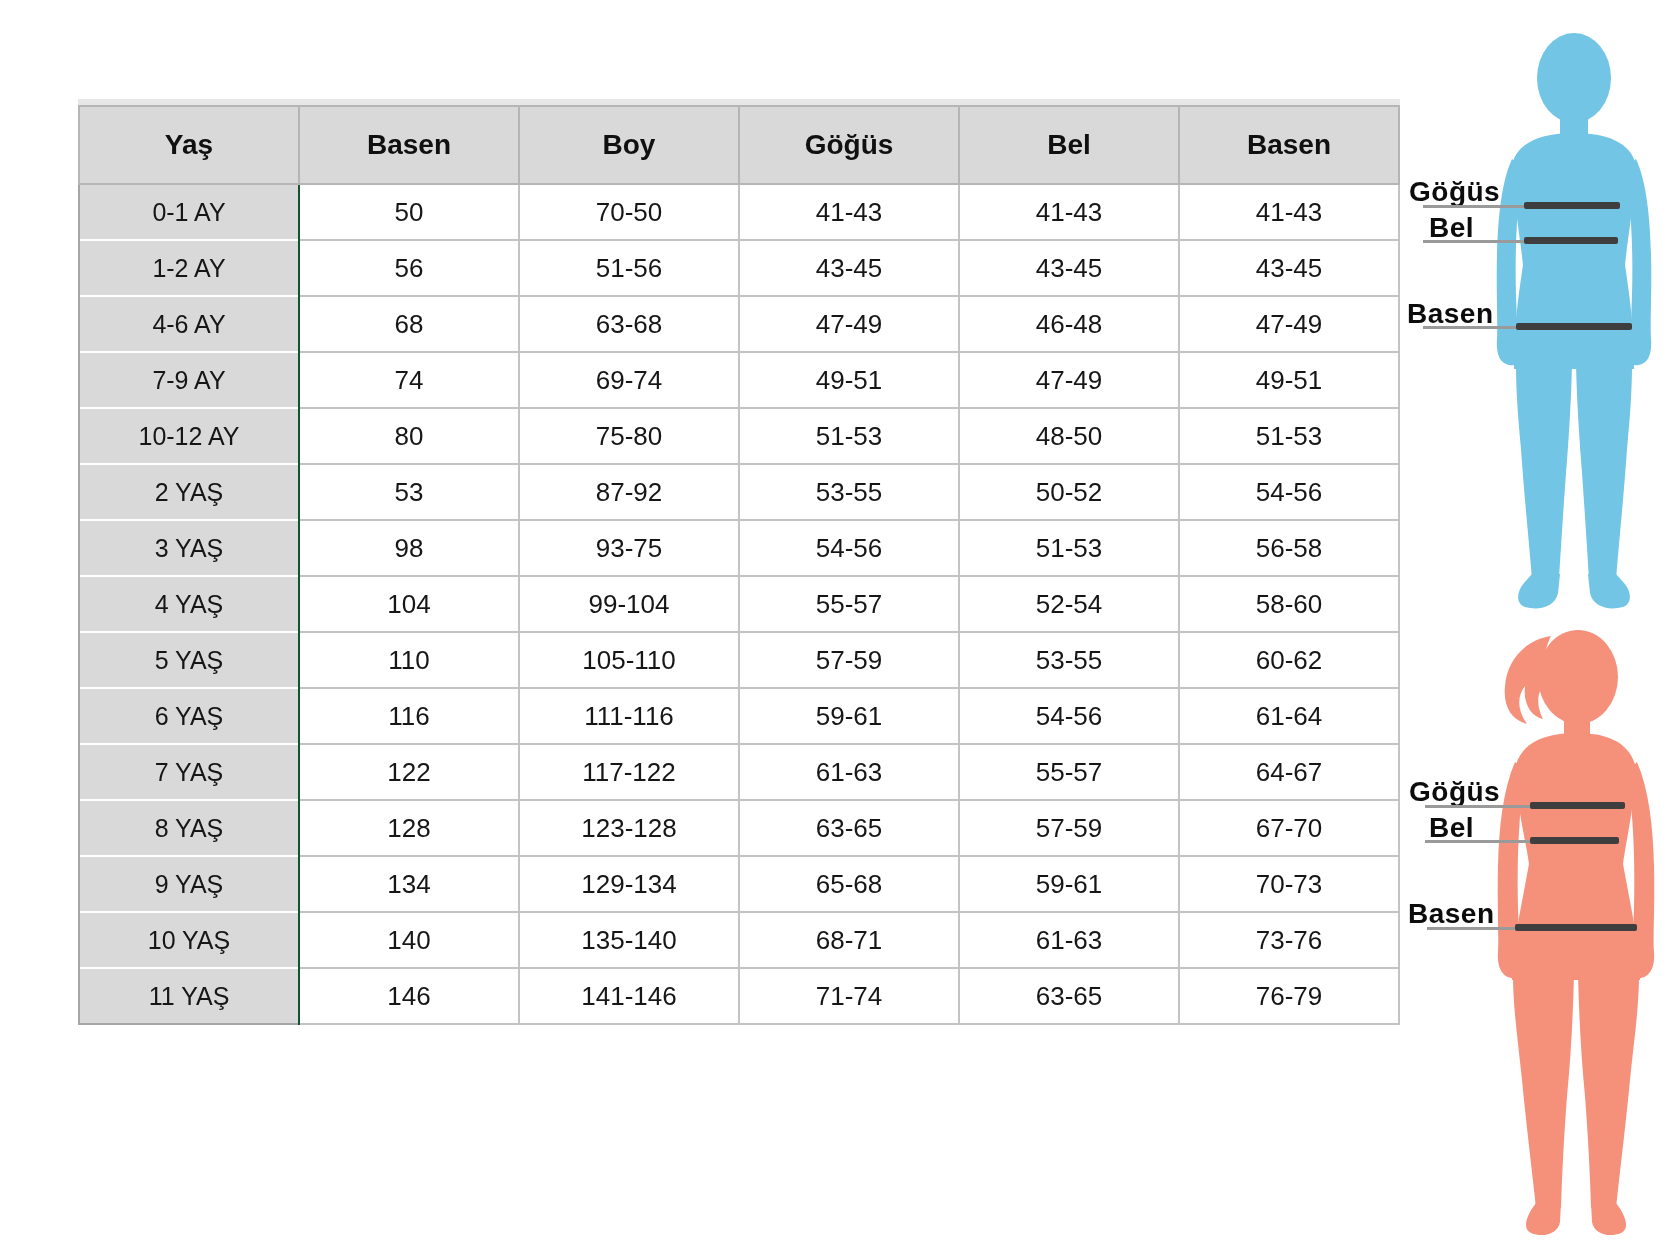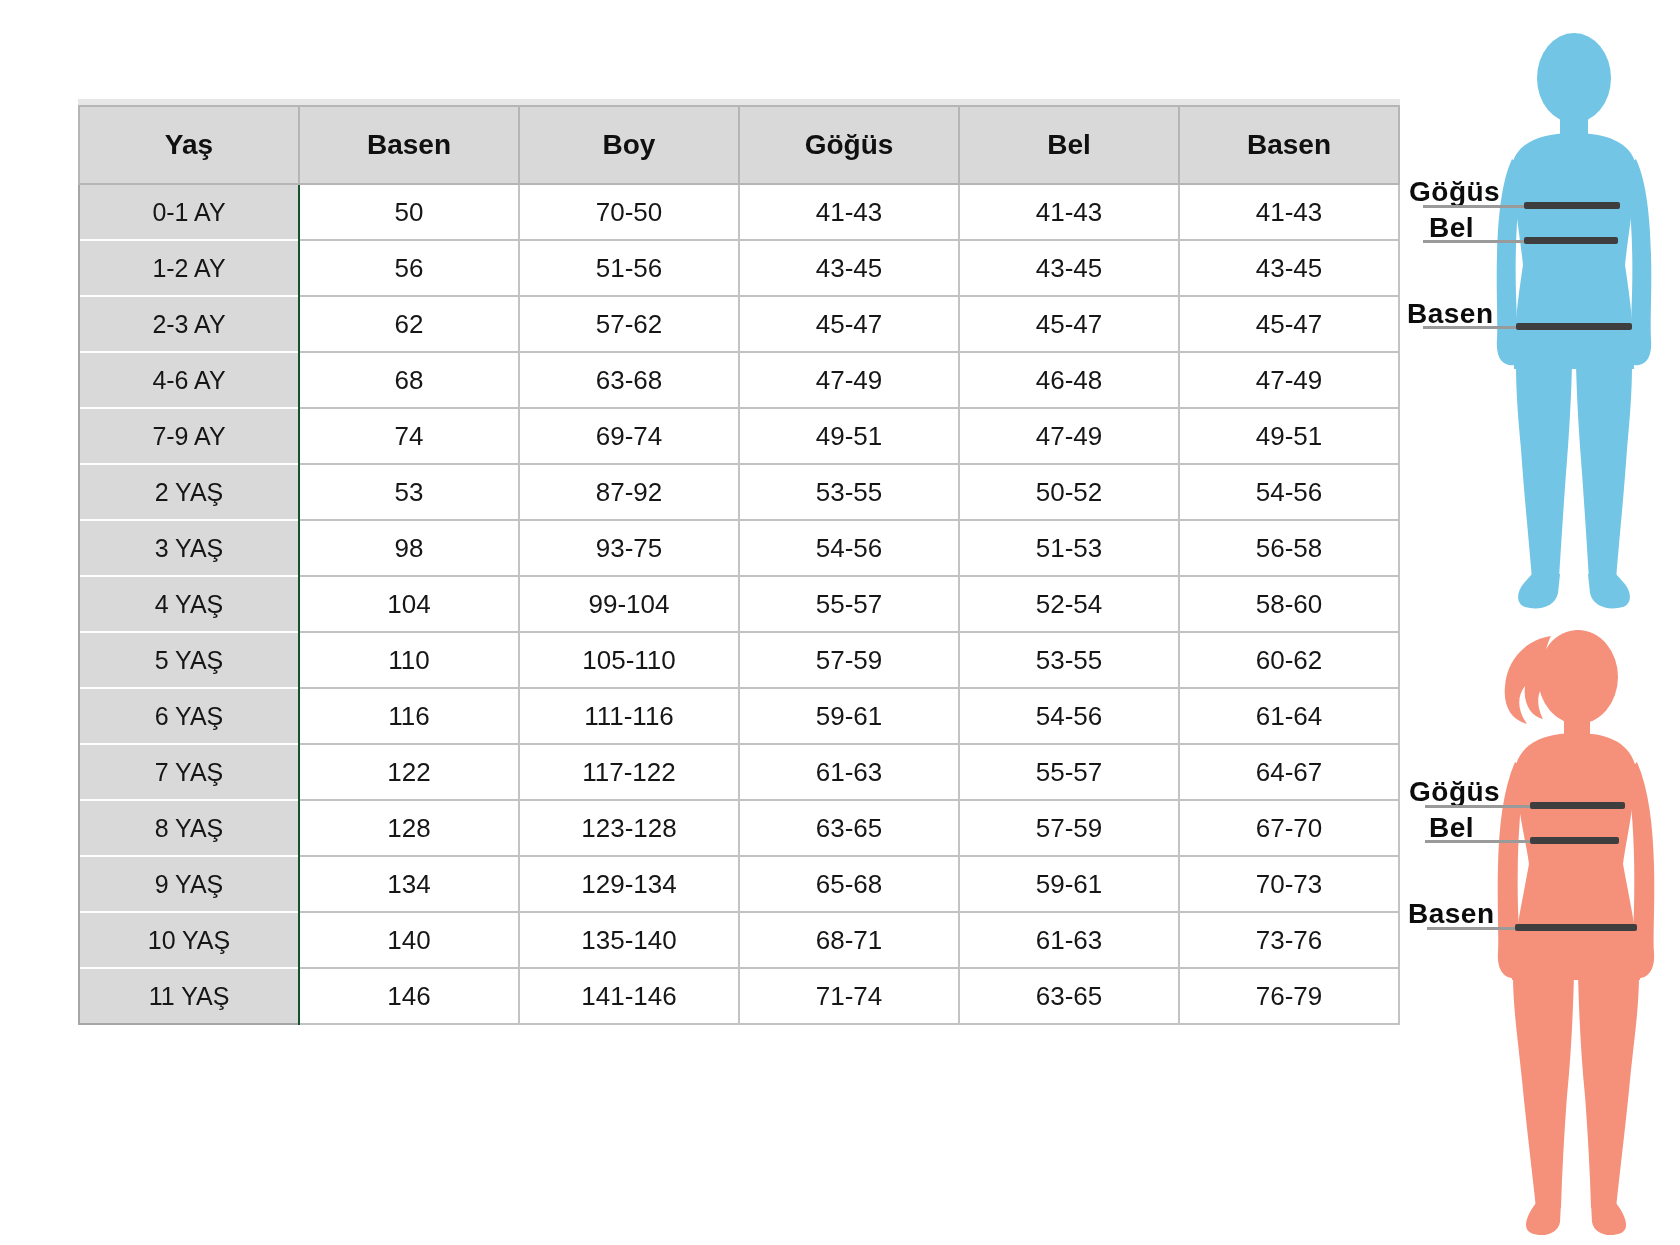--- a/index.html
+++ b/index.html
@@ -58,42 +58,42 @@
         </tr>
         <tr>
           <td class="agecell">1-2 AY</td>
           <td class="datacell">56</td>
           <td class="datacell">51-56</td>
           <td class="datacell">43-45</td>
           <td class="datacell">43-45</td>
           <td class="datacell">43-45</td>
         </tr>
         <tr>
-          <td class="agecell">2-3 AY</td>
-          <td class="datacell">62</td>
-          <td class="datacell">57-62</td>
-          <td class="datacell">45-47</td>
-          <td class="datacell">45-47</td>
-          <td class="datacell">45-47</td>
-        </tr>
-        <tr>
           <td class="agecell">4-6 AY</td>
           <td class="datacell">68</td>
           <td class="datacell">63-68</td>
           <td class="datacell">47-49</td>
           <td class="datacell">46-48</td>
           <td class="datacell">47-49</td>
         </tr>
         <tr>
           <td class="agecell">7-9 AY</td>
           <td class="datacell">74</td>
           <td class="datacell">69-74</td>
           <td class="datacell">49-51</td>
           <td class="datacell">47-49</td>
           <td class="datacell">49-51</td>
+        </tr>
+        <tr>
+          <td class="agecell">10-12 AY</td>
+          <td class="datacell">80</td>
+          <td class="datacell">75-80</td>
+          <td class="datacell">51-53</td>
+          <td class="datacell">48-50</td>
+          <td class="datacell">51-53</td>
         </tr>
         <tr>
           <td class="agecell">2 YAŞ</td>
           <td class="datacell">53</td>
           <td class="datacell">87-92</td>
           <td class="datacell">53-55</td>
           <td class="datacell">50-52</td>
           <td class="datacell">54-56</td>
         </tr>
         <tr>

